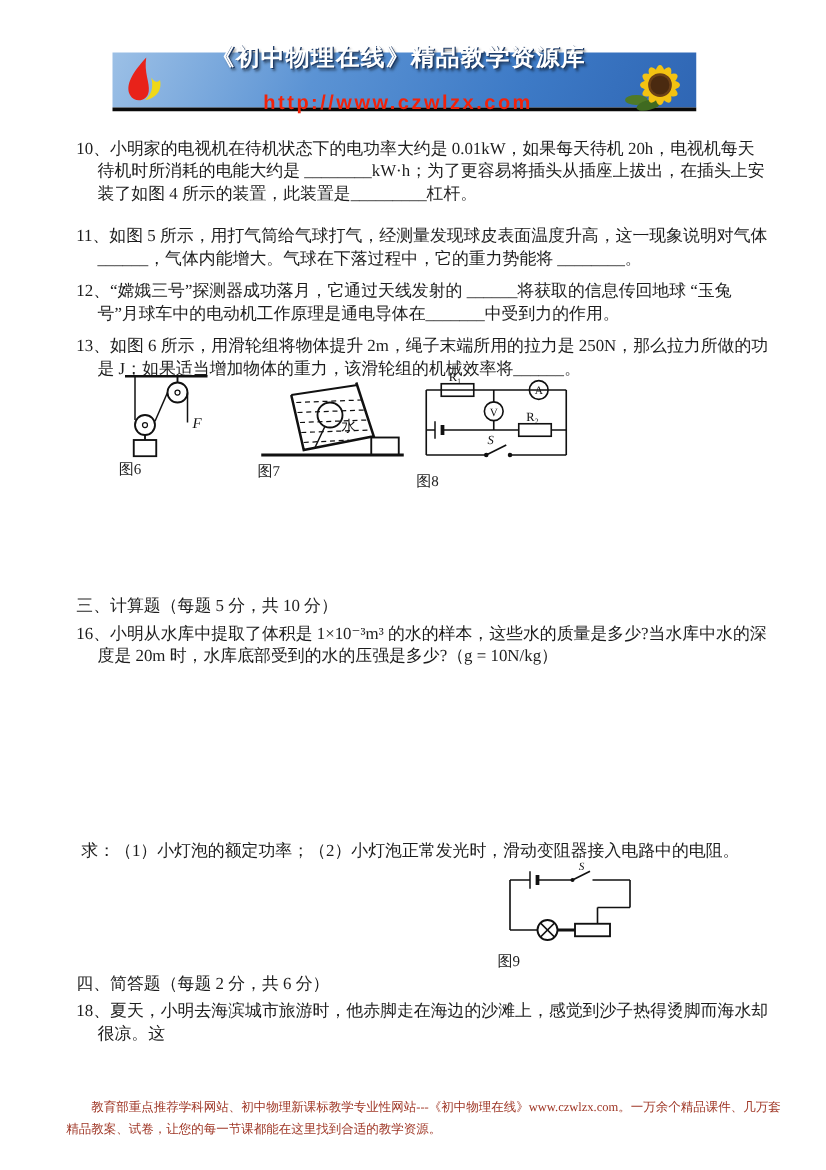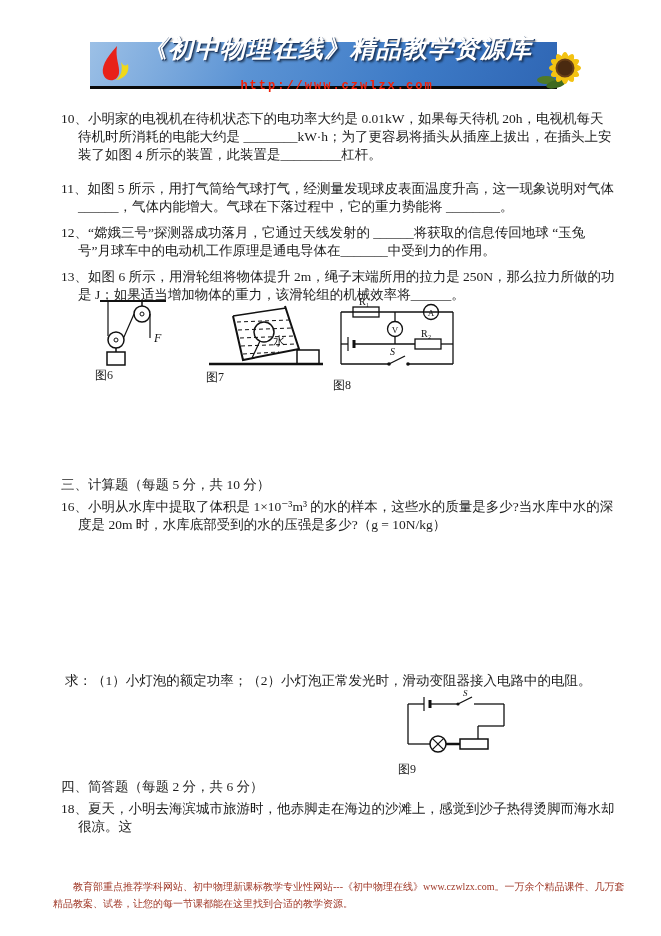--- a/index.html
+++ b/index.html
@@ -12,27 +12,27 @@
   
   .banner{
     position:absolute;left:90px;top:42px;width:467px;height:47px;
     background:linear-gradient(115deg,#9cc0e6 0%,#5b93d4 35%,#3d7ac6 70%,#2f66b4 100%);
     border-bottom:3px solid #0a0a0a;
     display:flex;align-items:center;box-sizing:border-box;
   }
   .banner-logo{flex:0 0 52px;height:100%;position:relative;}
   .banner-center{flex:1 1 auto;text-align:center;line-height:1.05;}
   .banner-title{
-    color:#ffffff;font-weight:bold;font-style:italic;font-size:25px;
+    color:#ffffff;font-weight:bold;font-size:19px;
     text-shadow:1px 1px 0 #1d3a66,2px 2px 2px rgba(0,0,0,.45);
     letter-spacing:1px;white-space:nowrap;
   }
   .banner-url{
-    color:#f2220a;font-family:Liberation Mono, monospace;font-weight:bold;
-    font-size:12px;letter-spacing:2px;margin-top:18px;
+    color:#f2220a;font-family:Liberation Sans, sans-serif;font-weight:bold;
+    font-size:16px;letter-spacing:2px;margin-top:18px;
   }
   .banner-flower{flex:0 0 62px;height:100%;position:relative;}
   
   .q,.sec,.plain{
     position:absolute;left:57px;width:556px;margin:4px;
     font-size:13.5px;line-height:18px;
   }
   .q{padding-left:17px;text-indent:-17px;box-sizing:border-box;}
   .sec{font-size:13.5px;}
   

